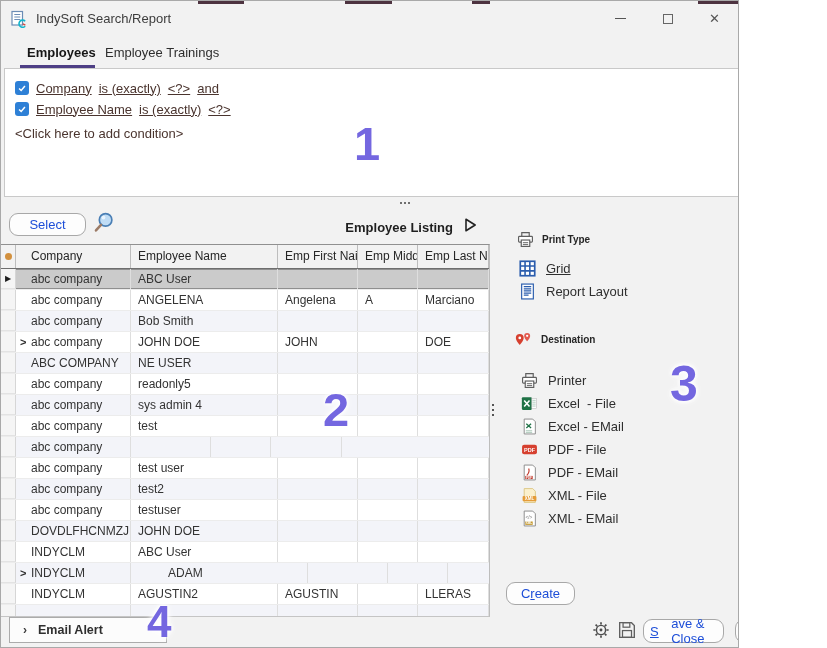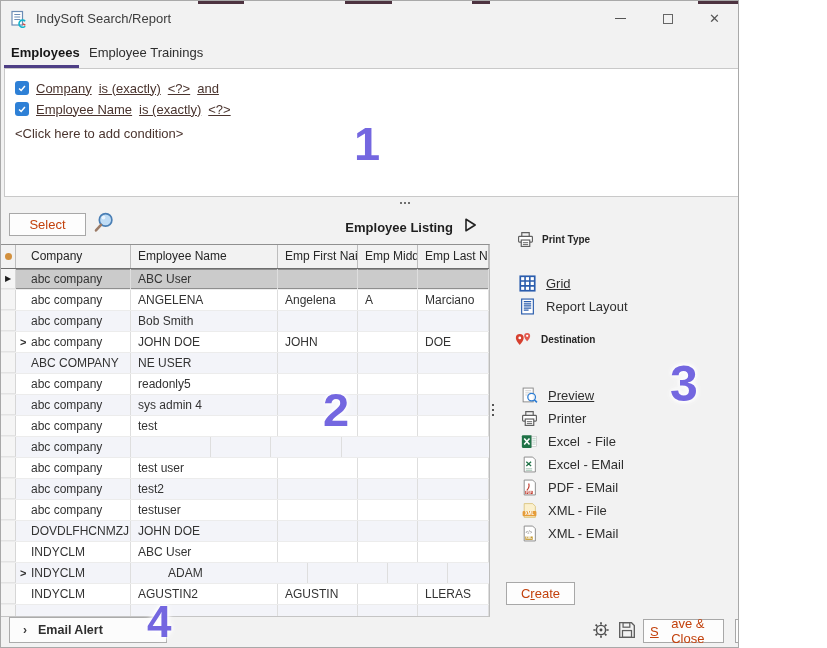--- a/index.html
+++ b/index.html
@@ -17,42 +17,42 @@
   .app-icon { margin-left:9px; width:18px; height:18px; display:inline-flex; }
   .app-icon svg { width:100%; height:100%; }
   .title { margin-left:8px; font-size:13px; color:#3d3d3d; }
   .win-controls { position:absolute; right:0; top:0; height:29px; display:flex; align-items:center; }
   .wc { width:47px; height:29px; display:flex; align-items:center; justify-content:center; color:#555; }
   .wc-min-bar { width:11px; height:0; border-top:1.4px solid #555; display:inline-block; }
   .wc-max-box { width:10px; height:10px; border:1.3px solid #666; display:inline-block; }
   .wc-close-x { font-size:13px; color:#555; line-height:1; }
 
   
-  .tabbar { position:absolute; left:0; top:40px; width:100%; height:27px; }
+  .tabbar { position:absolute; left:16px; top:40px; width:100%; height:27px; }
   .tab { position:absolute; top:4px; font-size:13px; color:#2e2e2e; cursor:default; }
   .tab.sel { font-weight:bold; color:#161616; }
   #tab-employees { left:10px; }
   #tab-trainings { left:88px; }
   .tab-underline { position:absolute; left:3px; top:24px; width:75px; height:3px; background:#4e3f85; }
 
   
   .cond-panel { position:absolute; left:3px; top:67px; width:807px; height:129px; background:#fff; border:1px solid #c9c9c9; padding:9px 8px 0 10px; }
   .cond-row { display:flex; align-items:center; gap:7px; height:20px; font-size:13px; color:#4a342e; margin-bottom:1px; }
   .cbx { width:14px; height:14px; background:#2e80d6; border-radius:3px; display:inline-flex; align-items:center; justify-content:center; flex:0 0 auto; }
   .cbx svg { width:10px; height:10px; }
   .cond-link { text-decoration:underline; cursor:pointer; white-space:pre; }
   .add-cond { margin-top:7px; font-size:13px; color:#4a342e; cursor:pointer; }
   .cond-side { position:absolute; left:812px; top:68px; width:11px; height:127px; background:#fcfcfc; border:1px solid #d9d9d9; }
   .grip-v { position:absolute; left:815px; top:123px; width:2px; height:2px; background:#8a8a8a;
             box-shadow:3px 0 0 #8a8a8a,0 4px 0 #8a8a8a,3px 4px 0 #8a8a8a,0 8px 0 #8a8a8a,3px 8px 0 #8a8a8a; }
   .accent-edge { position:absolute; left:825px; top:67px; width:2px; height:129px; background:#d4cdeb; }
   .hdots { position:absolute; left:399px; top:201px; width:2px; height:2px; background:#707070; box-shadow:4px 0 0 #707070,8px 0 0 #707070; }
 
   
-  .btn { position:absolute; background:#fdfdfd; border:1px solid #a8a8a8; border-radius:0; font-size:13px; color:#c2410c;
+  .btn { position:absolute; background:#fdfdfd; border:1px solid #a8a8a8; border-radius:9px; font-size:13px; color:#1d4ed8;
          display:flex; align-items:center; justify-content:center; font-family:inherit; cursor:pointer; }
   #select-btn { left:8px; top:212px; width:77px; height:23px; }
   #create-btn { left:505px; top:581px; width:69px; height:23px; }
   #save-btn   { left:642px; top:618px; width:81px; height:24px; }
   #cancel-btn { left:734px; top:618px; width:87px; height:24px; }
   .btn u { text-decoration:underline; }
 
   .search-ic { position:absolute; left:91px; top:210px; width:23px; height:23px; }
   .search-ic svg { width:100%; height:100%; }
   .listing { position:absolute; left:300px; top:219px; width:152px; text-align:right; font-weight:bold; font-size:13px; color:#1f1f1f; }
@@ -80,21 +80,21 @@
   .vgrip { position:absolute; left:491px; top:403px; width:2px; height:2px; background:#555; box-shadow:0 5px 0 #555,0 10px 0 #555; }
 
   
   .sec-head { position:absolute; display:flex; align-items:center; gap:8px; font-size:10px; font-weight:bold; color:#262626; }
   #print-head { left:516px; top:230px; }
   #dest-head  { left:512px; top:331px; }
   .chev { position:absolute; width:13px; height:9px; cursor:pointer; }
   .chev svg { width:100%; height:100%; }
   #print-chev { left:788px; top:235px; }
   #dest-chev  { left:788px; top:336px; }
-  .opt-list { position:absolute;margin-top:15px; }
+  .opt-list { position:absolute; }
   #print-opts { left:518px; top:256px; }
   #dest-opts  { left:520px; top:368px; }
   .opt-row { display:flex; align-items:center; gap:10px; height:23px; cursor:pointer; }
   .opt-label { font-size:13px; color:#2f2f2f; white-space:pre; }
   .opt-label.sel { text-decoration:underline; }
   .icon { display:inline-flex; width:17px; height:17px; flex:0 0 auto; }
   .icon svg { width:100%; height:100%; }
   .icon.wide { width:20px; height:15px; }
 
   
@@ -402,31 +402,20 @@
   </div>
   <span class="chev" id="dest-chev">
     <svg viewBox="0 0 12 8">
         <path d="M1.5 6L6 2l4.5 4" fill="none" stroke="#6b6b6b" stroke-width="1.4"></path>
       </svg>
   </span>
   <div class="opt-list" id="dest-opts">
       <div class="opt-row">
         <span class="icon">
           <svg viewBox="0 0 16 16">
-            <rect x="2" y="1" width="9.5" height="13" fill="#fff" stroke="#8a8a8a" stroke-width="0.9"></rect>
-            <path d="M4 3.5h5.5M4 5.5h5.5M4 7.5h3" stroke="#c9c9c9" stroke-width="0.8"></path>
-            <circle cx="10" cy="9.5" r="3.6" fill="#fff" fill-opacity="0.85" stroke="#2b7cd3" stroke-width="1.2"></circle>
-            <path d="M12.6 12.1L15 14.5" stroke="#2b7cd3" stroke-width="1.5"></path>
-          </svg>
-        </span>
-        <span class="opt-label sel">Preview</span>
-      </div>
-      <div class="opt-row">
-        <span class="icon">
-          <svg viewBox="0 0 16 16">
             <path d="M4.5 5V1.5h7V5" fill="none" stroke="#5f5f5f" stroke-width="1.1"></path>
             <rect x="1.5" y="5" width="13" height="5.5" rx="0.8" fill="#fff" stroke="#5f5f5f" stroke-width="1.1"></rect>
             <rect x="4" y="8.5" width="8" height="6" fill="#fff" stroke="#5f5f5f" stroke-width="1.1"></rect>
             <path d="M5.5 11h5M5.5 12.8h5" stroke="#5f5f5f" stroke-width="0.9"></path>
           </svg>
         </span>
         <span class="opt-label">Printer</span>
       </div>
       <div class="opt-row">
         <span class="icon">
@@ -441,20 +430,29 @@
       </div>
       <div class="opt-row">
         <span class="icon">
           <svg viewBox="0 0 16 16">
             <path d="M3 1h8l2.5 2.5V15H3z" fill="#fff" stroke="#8a8a8a" stroke-width="0.9"></path>
             <path d="M5 5.5l4.5 4M9.5 5.5l-4.5 4" stroke="#1f7246" stroke-width="1.2"></path>
             <path d="M4.5 12h6M4.5 13.5h6" stroke="#9dbfae" stroke-width="0.8"></path>
           </svg>
         </span>
         <span class="opt-label">Excel - EMail</span>
+      </div>
+      <div class="opt-row">
+        <span class="icon">
+          <svg viewBox="0 0 16 16">
+            <rect x="1" y="3.5" width="14" height="9" rx="2" fill="#d6402f"></rect>
+            <text x="8" y="10.4" text-anchor="middle" font-size="5.2" fill="#fff" font-weight="bold" font-family="Liberation Sans, sans-serif">PDF</text>
+          </svg>
+        </span>
+        <span class="opt-label">PDF - File</span>
       </div>
       <div class="opt-row">
         <span class="icon">
           <svg viewBox="0 0 16 16">
             <path d="M3 1h8l2.5 2.5V15H3z" fill="#fff" stroke="#8a8a8a" stroke-width="0.9"></path>
             <path d="M7.2 4.2c.9 2 .3 4.2-1.7 6.6" stroke="#c23b2e" stroke-width="1.1" fill="none"></path>
             <rect x="4" y="11.2" width="7" height="3" fill="#c23b2e"></rect>
             <text x="7.5" y="13.7" font-size="2.8" fill="#fff" text-anchor="middle" font-weight="bold" font-family="Liberation Sans, sans-serif">PDF</text>
           </svg>
         </span>

